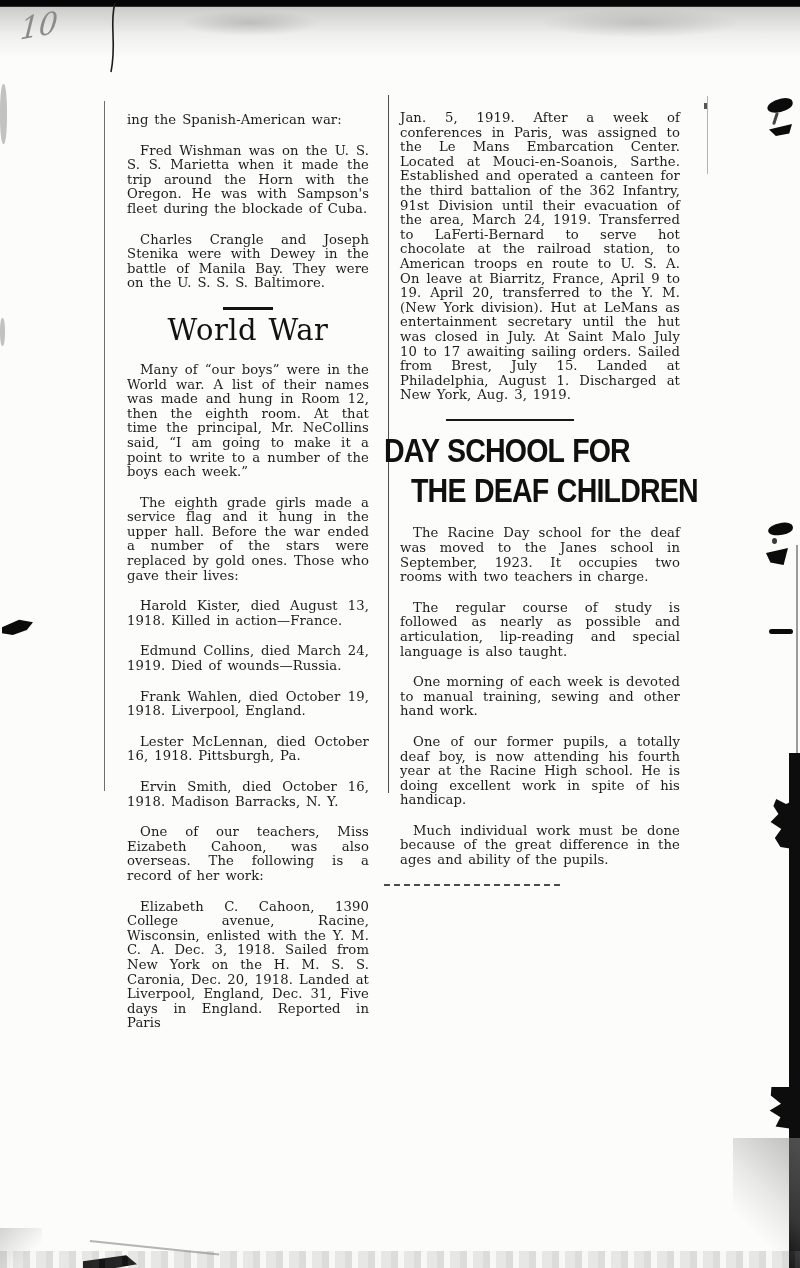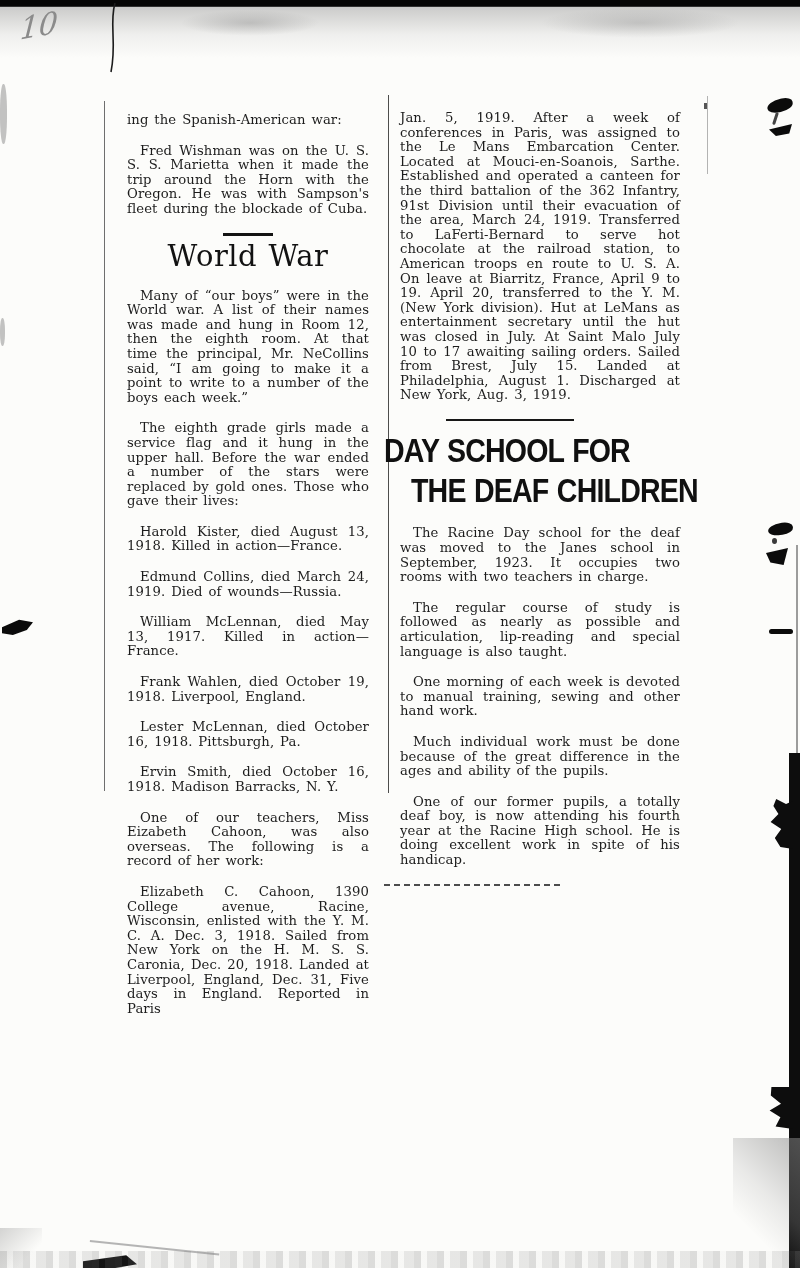--- a/index.html
+++ b/index.html
@@ -92,44 +92,44 @@
   <div class="tiny-mark"></div>
 
   <div class="vline vl-left"></div>
   <div class="vline vl-center"></div>
   <div class="vline vl-right"></div>
   <div class="vline vl-edge"></div>
 
   <div class="col col-left">
     <p>ing the Spanish-American war:</p>
     <p class="ind">Fred Wishman was on the U. S. S. S. Marietta when it made the trip around the Horn with the Oregon. He was with Sampson's fleet during the blockade of Cuba.</p>
+    <p class="ind">Charles Crangle and Joseph Stenika were with Dewey in the battle of Manila Bay. They were on the U. S. S. S. Baltimore.</p>
     <div class="sep-rule"></div>
     <h2 class="ww-head">World War</h2>
     <p class="ind">Many of “our boys” were in the World war.  A list of their names was made and hung in Room 12, then the eighth room.  At that time the principal, Mr. NeCollins said, “I am going to make it a point to write to a number of the boys each week.”</p>
     <p class="ind">The eighth grade girls made a service flag and it hung in the upper hall.  Before the war ended a number of the stars were replaced by gold ones.  Those who gave their lives:</p>
     <p class="ind">Harold Kister, died August 13, 1918.  Killed in action—France.</p>
     <p class="ind">Edmund Collins, died March 24, 1919.  Died of wounds—Russia.</p>
-    <p class="ind">William McLennan, died May 13, 1917.  Killed in action—France.</p>
     <p class="ind">Frank Wahlen, died October 19, 1918.  Liverpool, England.</p>
     <p class="ind">Lester McLennan, died October 16, 1918.  Pittsburgh, Pa.</p>
     <p class="ind">Ervin Smith, died October 16, 1918.  Madison Barracks, N. Y.</p>
     <p class="ind">One of our teachers, Miss Eizabeth Cahoon, was also overseas.  The following is a record of her work:</p>
     <p class="ind">Elizabeth C. Cahoon, 1390 College avenue, Racine, Wisconsin, enlisted with the Y. M. C. A. Dec. 3, 1918. Sailed from New York on the H. M. S. S. Caronia, Dec. 20, 1918. Landed at Liverpool, England, Dec. 31, Five days in England.  Reported in Paris</p>
   </div>
 
   <div class="col col-right">
     <p>Jan. 5, 1919.  After a week of conferences in Paris, was assigned to the Le Mans Embarcation Center. Located at Mouci-en-Soanois, Sarthe. Established and operated a canteen for the third battalion of the 362 Infantry, 91st Division until their evacuation of the area, March 24, 1919.  Transferred to LaFerti-Bernard to serve hot chocolate at the railroad station, to American troops en route to U. S. A.  On leave at Biarritz, France, April 9 to 19. April 20, transferred to the Y. M. (New York division).  Hut at LeMans as entertainment secretary until the hut was closed in July.  At Saint Malo July 10 to 17 awaiting sailing orders.  Sailed from Brest, July 15. Landed at Philadelphia, August 1. Discharged at New York, Aug. 3, 1919.</p>
     <div class="sep-rule2"></div>
     <div class="headline">DAY SCHOOL FOR</div>
     <div class="headline hl2">THE DEAF CHILDREN</div>
     <p class="ind">The Racine Day school for the deaf was moved to the Janes school in September, 1923.  It occupies two rooms with two teachers in charge.</p>
     <p class="ind">The regular course of study is followed as nearly as possible and articulation, lip-reading and special language is also taught.</p>
     <p class="ind">One morning of each week is devoted to manual training, sewing and other hand work.</p>
+    <p class="ind">One of our former pupils, a totally deaf boy, is now attending his fourth year at the Racine High school.  He is doing excellent work in spite of his handicap.</p>
     <p class="ind">Much individual work must be done because of the great difference in the ages and ability of the pupils.</p>
-    <p class="ind">One of our former pupils, a totally deaf boy, is now attending his fourth year at the Racine High school.  He is doing excellent work in spite of his handicap.</p>
     <div class="dash-rule"></div>
   </div>
 
   <div class="ink m-tr1"></div>
   <div class="ink m-trs"></div>
   <div class="ink m-tr2"></div>
   <div class="ink m-mr1"></div>
   <div class="ink m-mrd"></div>
   <div class="ink m-mr2"></div>
   <div class="ink m-dash"></div>

